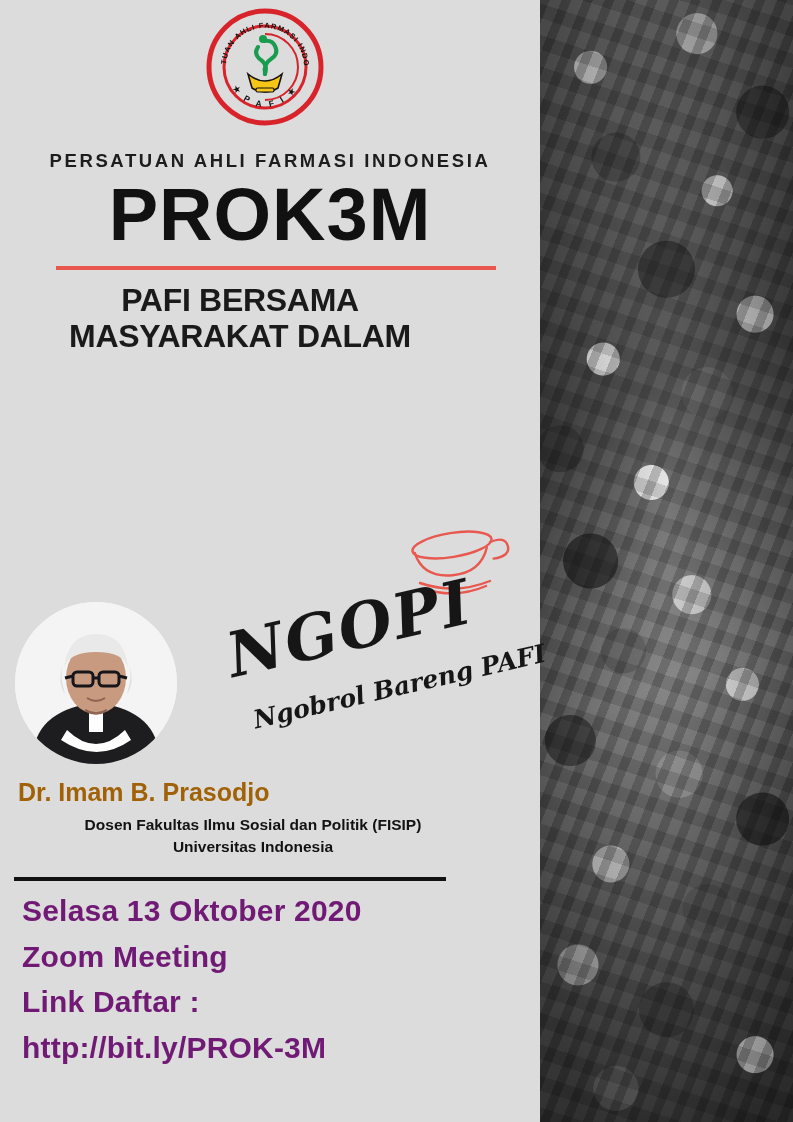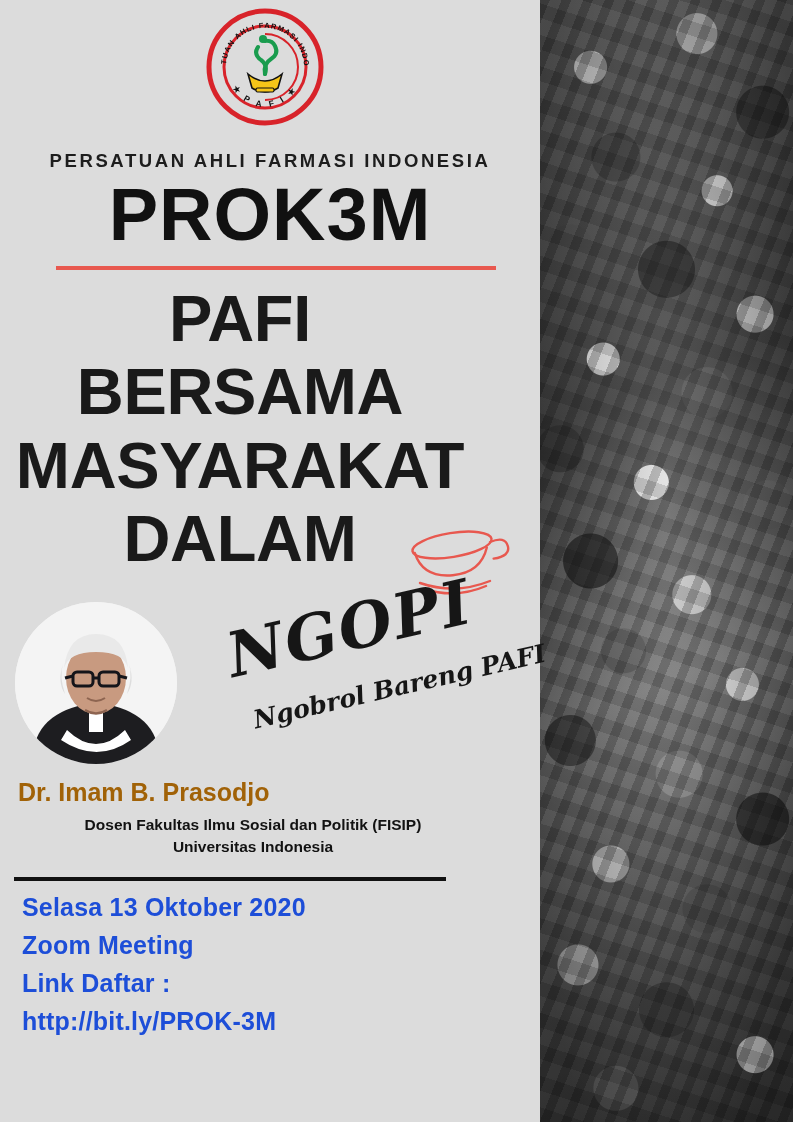--- a/index.html
+++ b/index.html
@@ -120,21 +120,21 @@
     width: 440px;
     height: 4px;
     background: #e8584f;
   }
   .subtitle {
     position: absolute;
     top: 282px;
     left: 0;
     width: 480px;
     text-align: center;
-    font-size: 65px;
+    font-size: 32px;
     font-weight: 800;
     line-height: 1.13;
     color: #1a1a1a;
     letter-spacing: -0.3px;
   }
 
   
   .ngopi-wrap {
     position: absolute;
     top: 520px;
@@ -214,23 +214,23 @@
     background: #111;
   }
 
   .details {
     position: absolute;
     top: 888px;
     left: 22px;
     width: 490px;
   }
   .details div {
-    font-size: 25px;
-    font-weight: bold;
-    color: #1d4ed8;
+    font-size: 30px;
+    font-weight: bold;
+    color: #701a75;
     line-height: 1.52;
     letter-spacing: 0.2px;
   }
 </style>
 </head>
 <body>
 
 <div class="poster">
 
   <div class="photo-strip">

